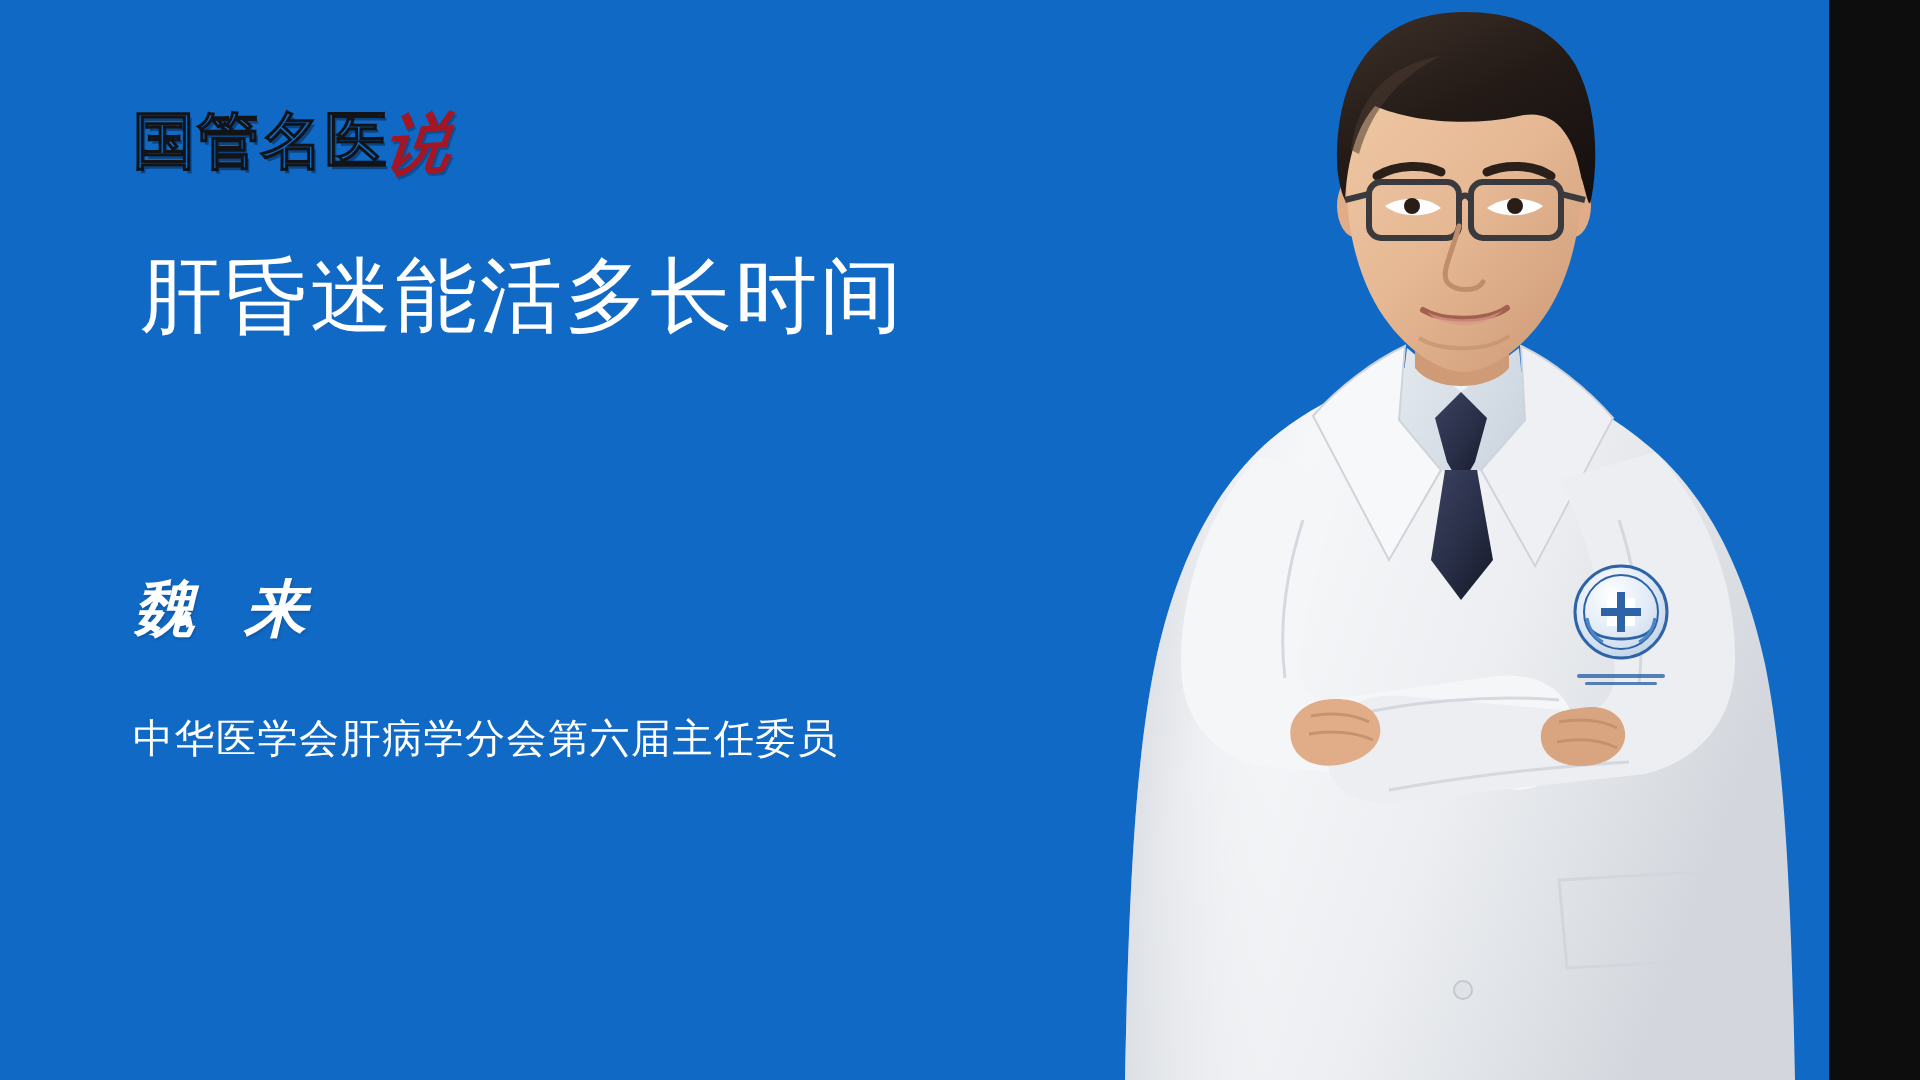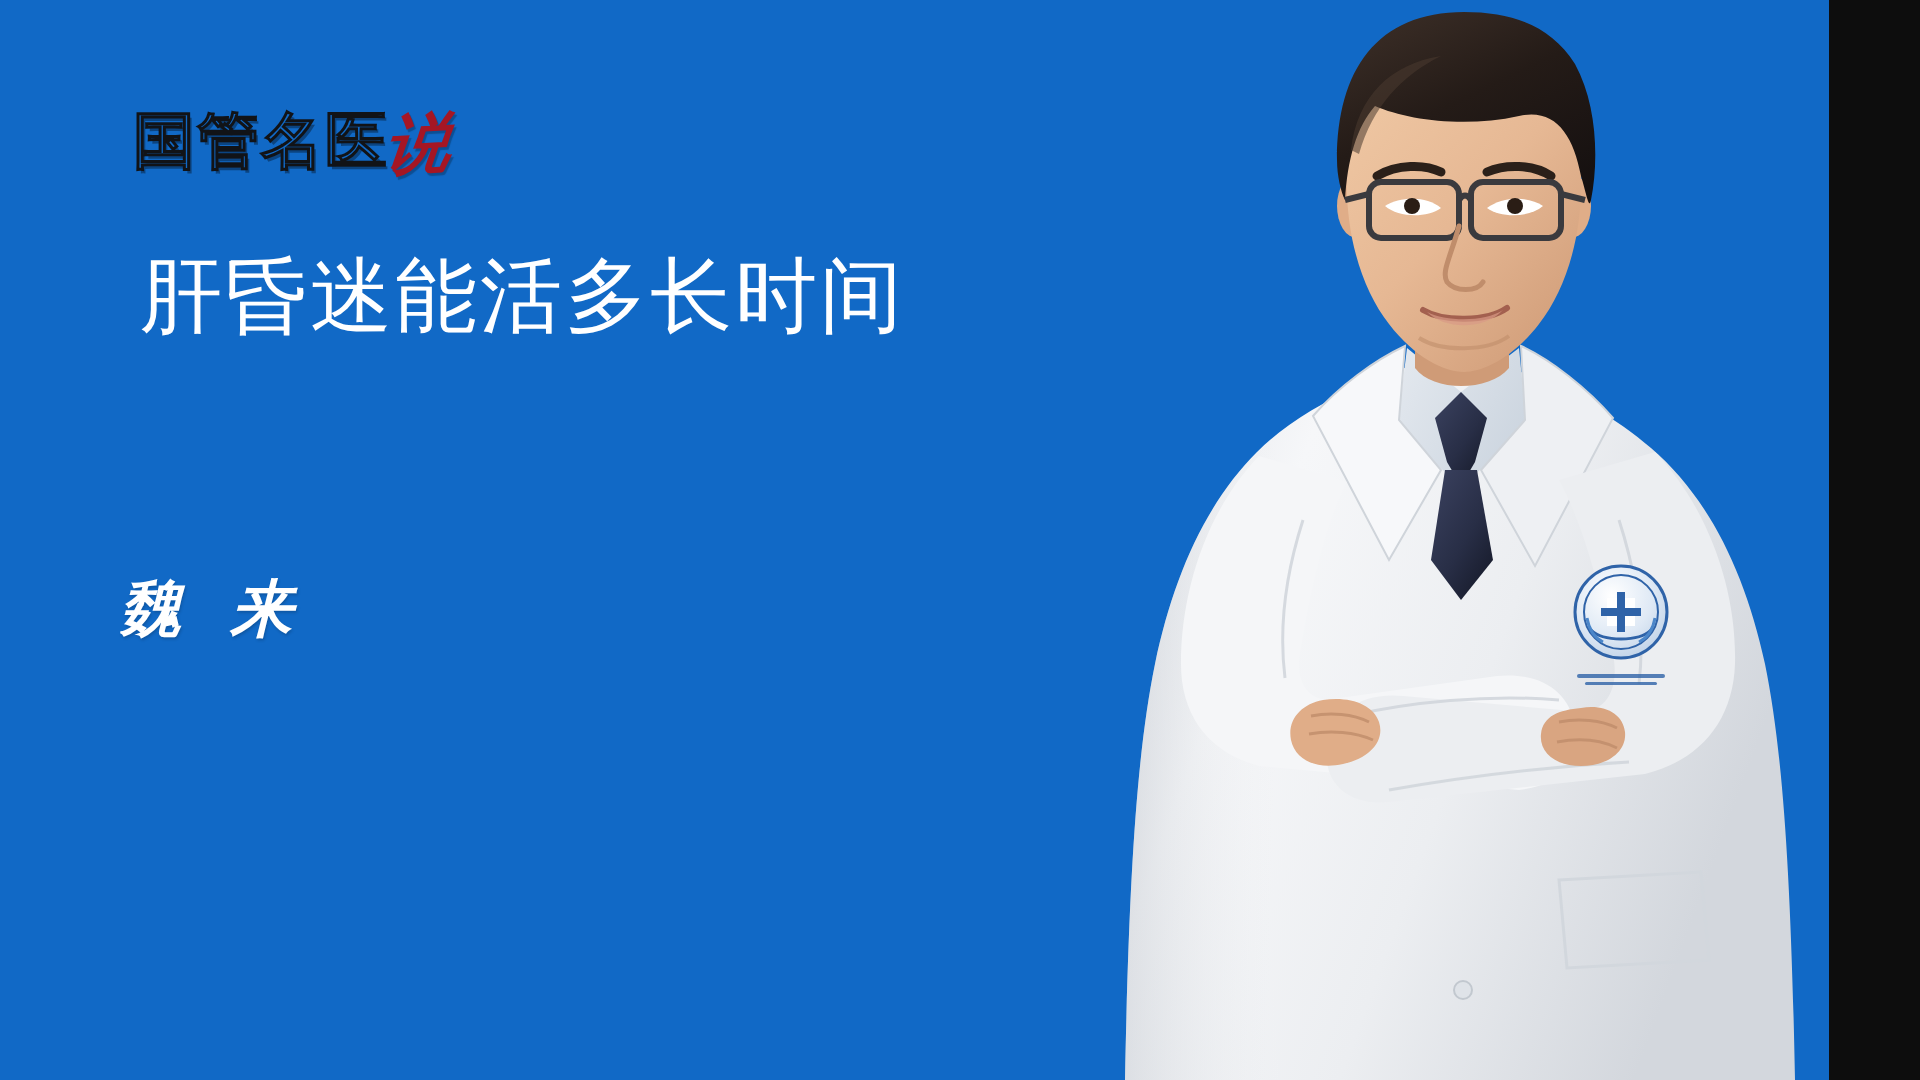--- a/index.html
+++ b/index.html
@@ -57,21 +57,21 @@
     line-height: 1.08;
     color: #ffffff;
     letter-spacing: 3px;
     font-weight: 400;
     white-space: nowrap;
   }
 
   
   #speaker-name {
     position: absolute;
-    left: 119px;
+    left: 133px;
     top: 578px;
     font-size: 62px;
     line-height: 1;
     color: #ffffff;
     font-family: "DejaVu Serif", serif;
     font-style: italic;
     font-weight: 700;
     letter-spacing: 14px;
     white-space: nowrap;
     text-shadow: 1px 2px 3px rgba(0,0,0,0.18);
@@ -114,20 +114,21 @@
   <div id="brand-logo">
     <span class="logo-main">国管名医</span>
     <span class="logo-accent">说</span>
   </div>
 
   <div id="headline">肝昏迷能活多长时间</div>
 
   <div id="speaker-name">魏 来</div>
 
   <div id="credentials">
+    <div class="cred-line">中华医学会肝病学分会第六届主任委员</div>
   </div>
 
   <div id="portrait">
     <svg viewBox="0 0 740 1080" preserveAspectRatio="xMidYMax meet" aria-hidden="true">
       <defs>
         <linearGradient id="coatG" x1="0" y1="0" x2="1" y2="0.4">
           <stop offset="0%" stop-color="#dfe2e7"></stop>
           <stop offset="28%" stop-color="#f6f7f9"></stop>
           <stop offset="62%" stop-color="#eceef1"></stop>
           <stop offset="100%" stop-color="#d3d7dd"></stop>

